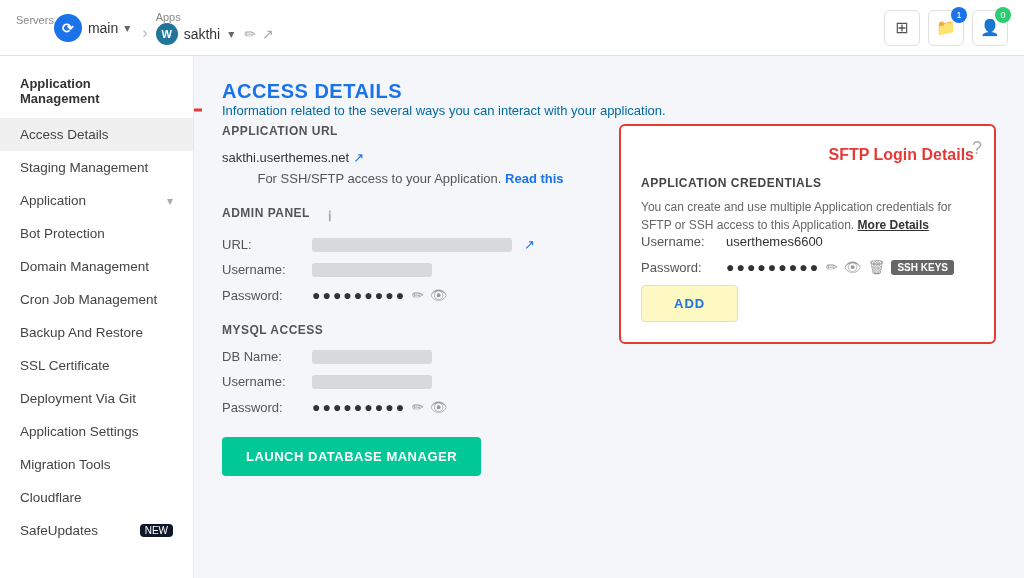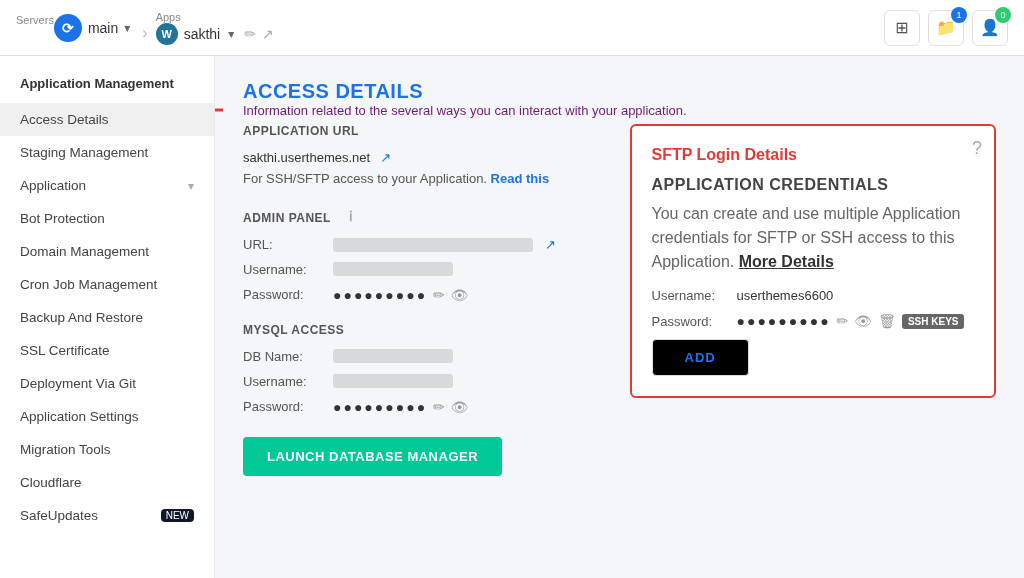--- a/index.html
+++ b/index.html
@@ -82,21 +82,21 @@
     .nav-badge-green { background: #2ecc71; }
 
     
     .layout {
       display: flex;
       height: calc(100vh - 56px);
     }
 
     
     .sidebar {
-      width: 215px;
+      width: 194px;
       background: #fff;
       border-right: 1px solid #e8e8e8;
       padding: 20px 0;
       overflow-y: auto;
       flex-shrink: 0;
     }
     .sidebar-title {
       font-size: 13px;
       font-weight: 700;
       color: #333;
@@ -131,21 +131,21 @@
 
     .page-header { margin-bottom: 6px; }
     .page-title {
       font-size: 20px;
       font-weight: 700;
       color: #1a73e8;
       letter-spacing: 0.5px;
     }
     .page-desc {
       font-size: 13px;
-      color: #701a75;
+      color: #0369a1;
       margin-bottom: 4px;
     }
 
     .content-grid {
       display: grid;
       grid-template-columns: 1fr 1fr;
       gap: 20px;
     }
 
     .left-col {}
@@ -155,33 +155,34 @@
     .section-title {
       font-size: 12px;
       font-weight: 700;
       color: #555;
       letter-spacing: 0.5px;
       margin-bottom: 12px;
     }
 
     .field-row {
       display: flex;
+      align-items: center;
       margin-bottom: 10px;
       font-size: 13px;
     }
     .field-label {
       color: #555;
       width: 90px;
       flex-shrink: 0;
       font-weight: 500;
     }
     .field-link { color: #1a73e8; text-decoration: none; font-weight: 600; }
 
     .app-url-row {
-      display: flex; align-items: center; gap: 10px;
+      display: flex; align-items: center; gap: 4px;
       font-size: 13px; margin-bottom: 6px; color: #333;
     }
     .external-link-icon { color: #1a73e8; font-size: 13px; }
 
     .password-dots { font-size: 14px; color: #333; letter-spacing: 2px; }
     .icon-action { color: #999; font-size: 14px; margin-left: 6px; cursor: pointer; }
 
     .admin-url-row {
       display: flex; align-items: center; gap: 6px;
     }
@@ -205,37 +206,36 @@
 
     
     .sftp-panel {
       border: 2px solid #e53935;
       border-radius: 6px;
       background: #fff;
       padding: 20px;
       position: relative;
     }
     .sftp-title-badge {
-      text-align: left;
+      text-align: right;
       color: #e53935;
       font-size: 16px;
       font-weight: 700;
       margin-bottom: 12px;
     }
     .app-credentials-header {
-      font-size: 16px;
+      font-size: 12px;
       font-weight: 700;
       color: #444;
       letter-spacing: 0.5px;
       margin-bottom: 8px;
     }
     .app-credentials-desc {
-      font-size: 16px;
+      font-size: 12px;
       color: #666;
-      margin-bottom: 14px;
       line-height: 1.5;
     }
     .app-credentials-desc a { color: #333; font-weight: 700; text-decoration: underline; }
     .cred-row {
       display: flex; align-items: center;
       font-size: 13px;
       margin-bottom: 10px;
     }
     .cred-label { width: 85px; color: #555; font-weight: 500; flex-shrink: 0; }
     .cred-value { color: #333; }
@@ -245,21 +245,21 @@
       color: #fff;
       font-size: 10px;
       padding: 2px 6px;
       border-radius: 3px;
       margin-left: 6px;
       font-weight: 600;
     }
     .add-btn {
       display: block;
       border: 1px solid #ddd;
-      background: #000000;
+      background: #fef9c3;
       color: #1a73e8;
       font-size: 13px;
       font-weight: 700;
       padding: 10px 32px;
       border-radius: 4px;
       cursor: pointer;
       letter-spacing: 1px;
     }
 
     
@@ -391,28 +391,28 @@
       <div class="content-grid">
 
         <div class="left-col">
 
           <div class="section-block">
             <div class="section-title">APPLICATION URL</div>
             <div class="app-url-row">
               <span>sakthi.userthemes.net</span>
               <span class="external-link-icon">↗</span>
             </div>
-            <div style="font-size:13px; color:#555; margin-top:4px;">
+            <div style="font-size:13px; color:#555; margin-top:4px;text-align:center;">
               <span>For SSH/SFTP access to your Application.</span>
               <a href="#" class="field-link">Read this</a>
             </div>
           </div>
 
           <div class="section-block">
-            <div class="section-title" style="display:flex;align-items:flex-end;gap:18px;">
+            <div class="section-title" style="display:flex;align-items:flex-start;gap:18px;">
               <span>ADMIN PANEL</span>
               <span style="color:#aaa;font-size:14px;cursor:pointer;">ℹ</span>
             </div>
             <div class="field-row">
               <span class="field-label">URL:</span>
               <div class="admin-url-row">
                 <span class="blur-block" style="width:200px;height:14px;"></span>
                 <span class="external-link-icon" style="margin-left:6px;">↗</span>
               </div>
             </div>

